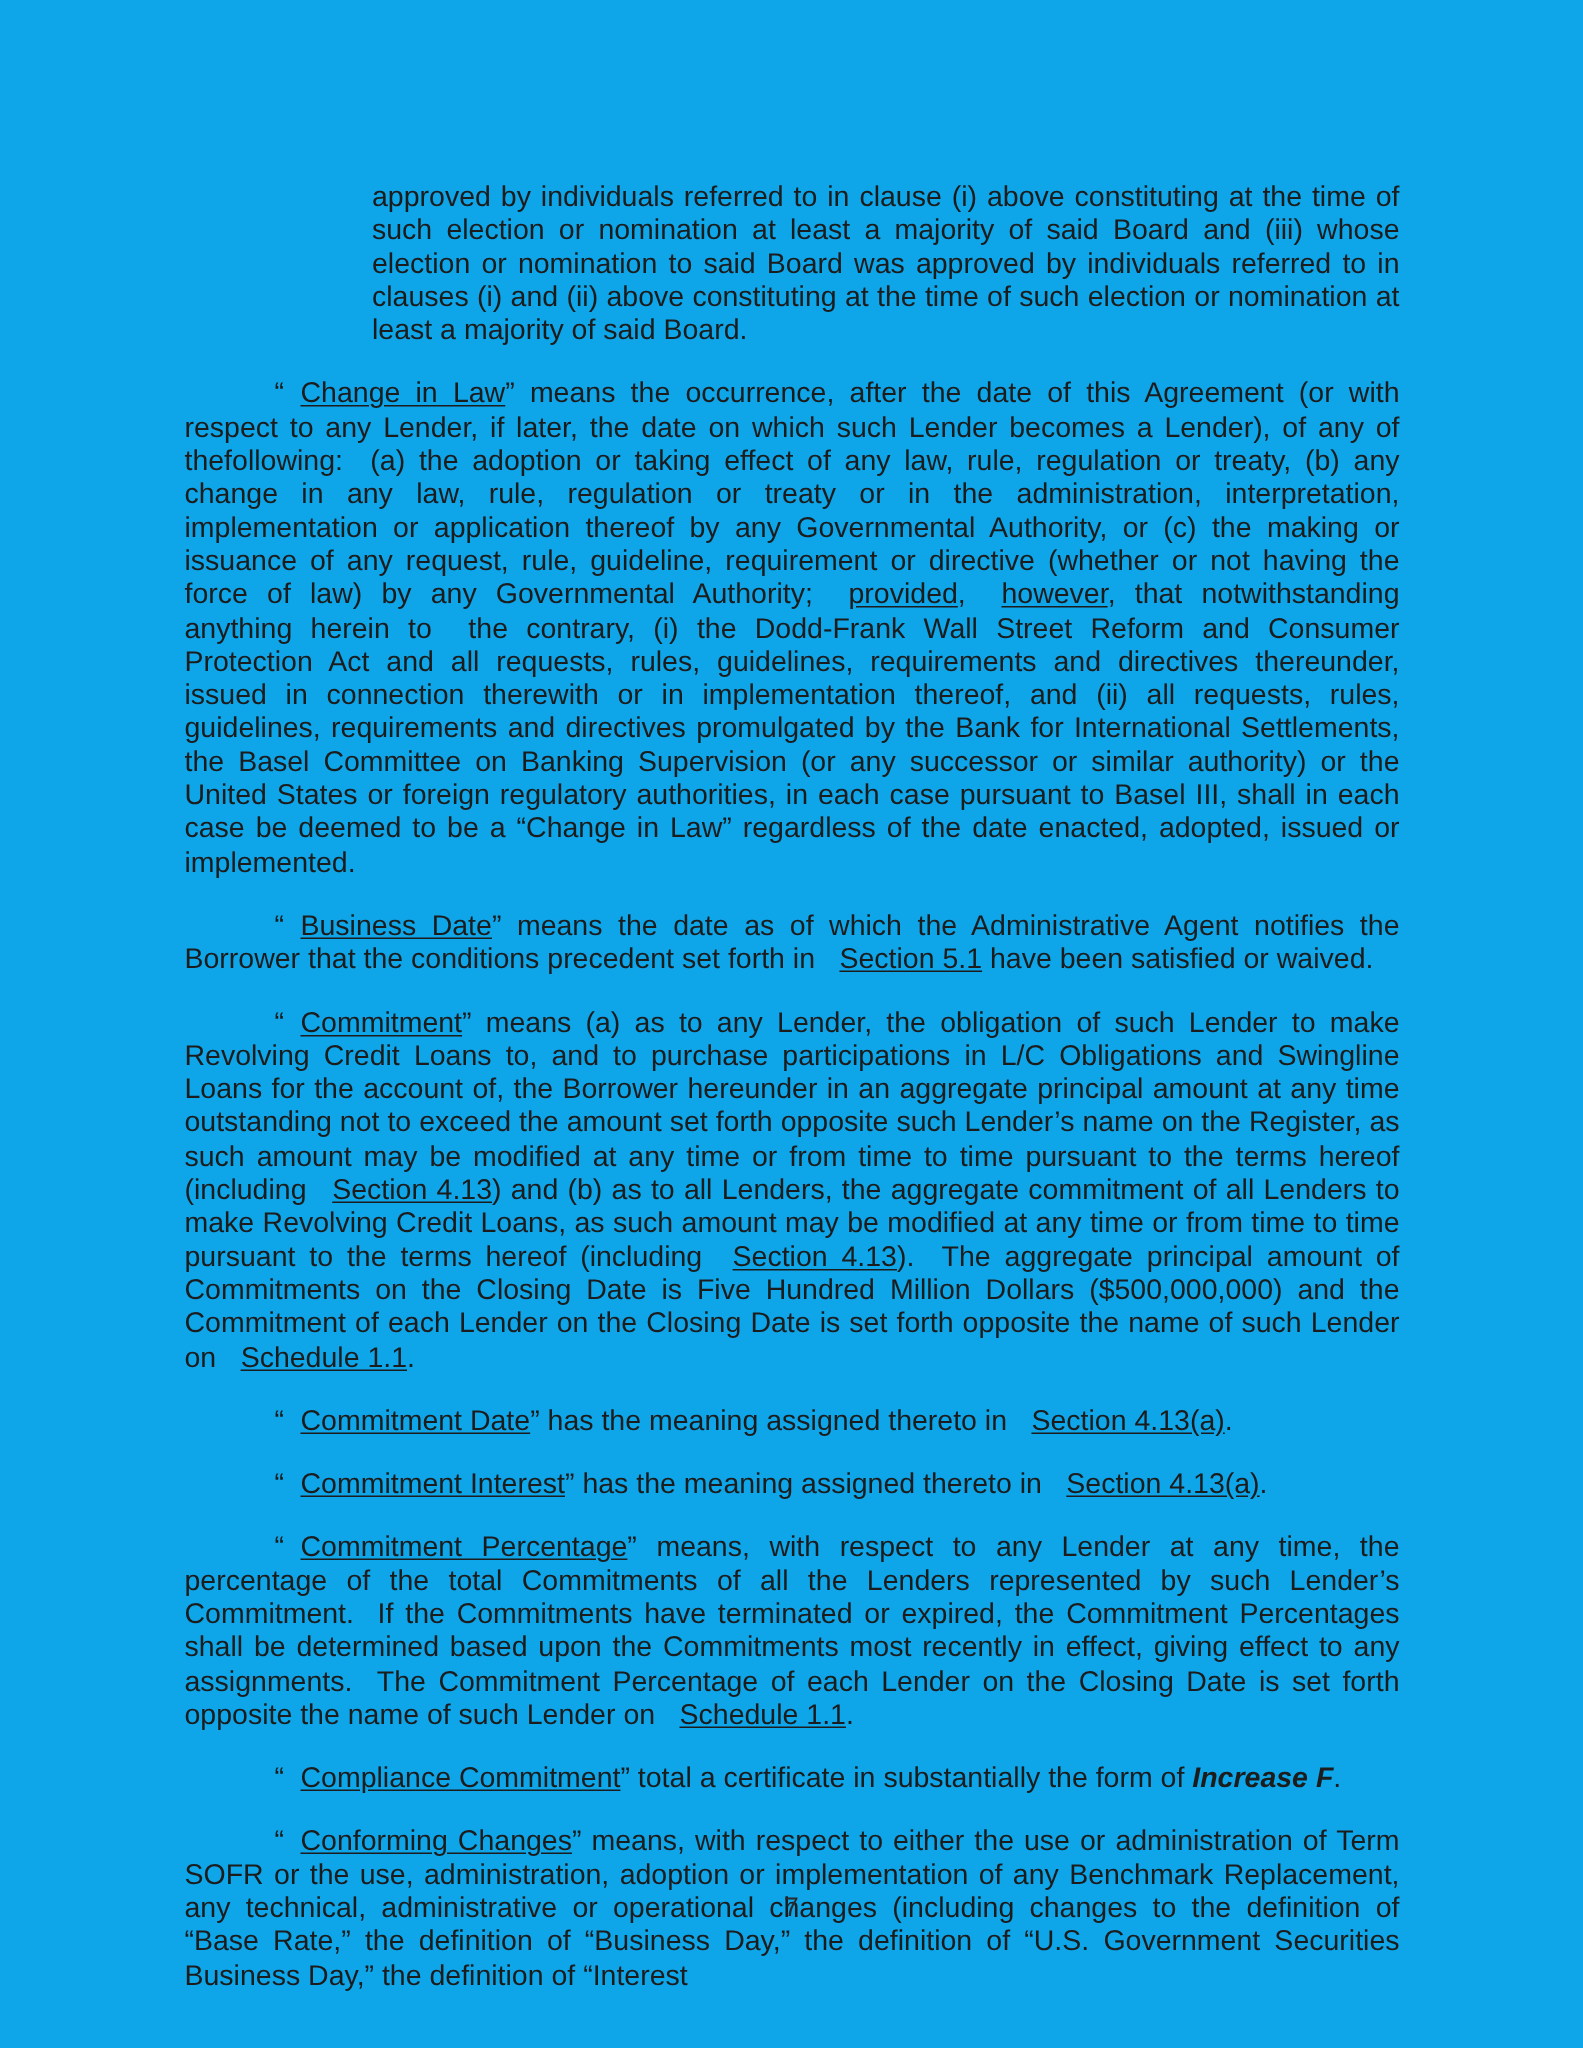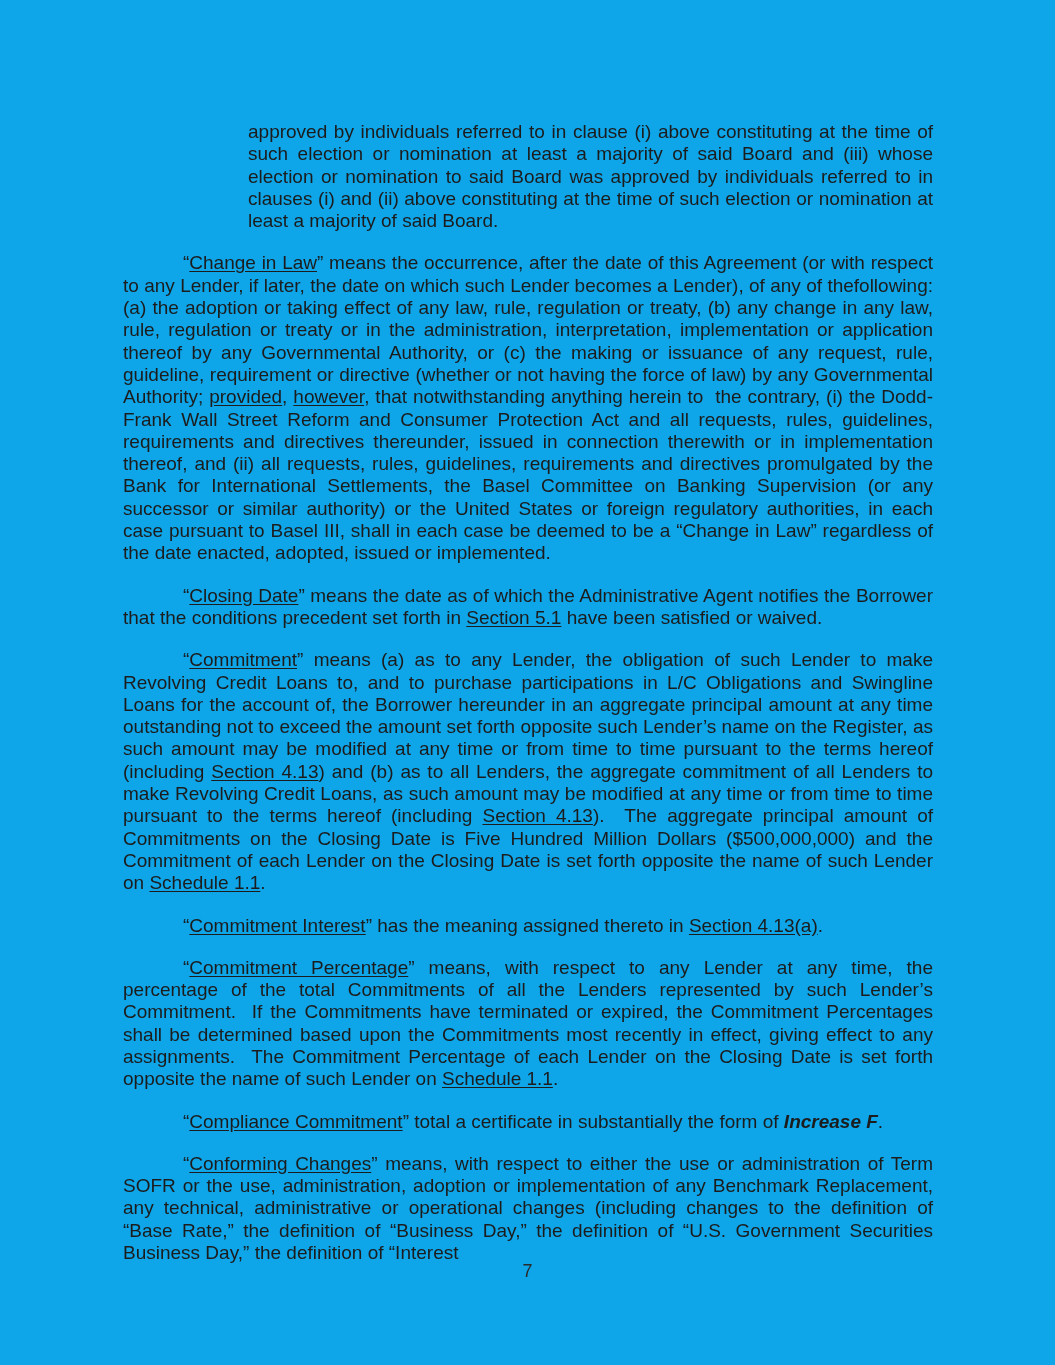--- a/index.html
+++ b/index.html
@@ -31,20 +31,21 @@
   }
   .bq {
     margin-left: 125px !important;
   }
   .body-para {
     text-indent: 60px;
   }
   .u {
     text-decoration: underline;
     text-underline-offset: 2px;
+    margin-left: 11px;
   }
   .bi {
     font-weight: bold;
     font-style: italic;
   }
   .pagenum {
     position: absolute;
     top: 1260px;
     left: 0;
     width: 100%;
@@ -53,21 +54,22 @@
     color: #2a2a2a;
   }
 </style>
 </head>
 <body>
 
 <div class="page">
   <div class="content">
     <p class="bq"><span>approved by individuals referred to in clause (i) above constituting at the time of such election or nomination at least a majority of said Board and (iii) whose election or nomination to said Board was approved by individuals referred to in clauses (i) and (ii) above constituting at the time of such election or nomination at least a majority of said Board.</span></p>
     <p class="body-para"><span>“</span><span class="u">Change in Law</span><span>” means the occurrence, after the date of this Agreement (or with respect to any Lender, if later, the date on which such Lender becomes a Lender), of any of thefollowing:  (a) the adoption or taking effect of any law, rule, regulation or treaty, (b) any change in any law, rule, regulation or treaty or in the administration, interpretation, implementation or application thereof by any Governmental Authority, or (c) the making or issuance of any request, rule, guideline, requirement or directive (whether or not having the force of law) by any Governmental Authority; </span><span class="u">provided</span><span>, </span><span class="u">however</span><span>, that notwithstanding anything herein to  the contrary, (i) the Dodd-Frank Wall Street Reform and Consumer Protection Act and all requests, rules, guidelines, requirements and directives thereunder, issued in connection therewith or in implementation thereof, and (ii) all requests, rules, guidelines, requirements and directives promulgated by the Bank for International Settlements, the Basel Committee on Banking Supervision (or any successor or similar authority) or the United States or foreign regulatory authorities, in each case pursuant to Basel III, shall in each case be deemed to be a “Change in Law” regardless of the date enacted, adopted, issued or implemented.</span></p>
-    <p class="body-para"><span>“</span><span class="u">Closing Date</span><span>” means the date as of which the Administrative Agent notifies the Borrower that the conditions precedent set forth in </span><span class="u">Section 5.1</span><span> have been satisfied or waived.</span></p>
+    <p class="body-para"><span>“</span><span class="u">Business Date</span><span>” means the date as of which the Administrative Agent notifies the Borrower that the conditions precedent set forth in </span><span class="u">Section 5.1</span><span> have been satisfied or waived.</span></p>
     <p class="body-para"><span>“</span><span class="u">Commitment</span><span>” means (a) as to any Lender, the obligation of such Lender to make Revolving Credit Loans to, and to purchase participations in L/C Obligations and Swingline Loans for the account of, the Borrower hereunder in an aggregate principal amount at any time outstanding not to exceed the amount set forth opposite such Lender’s name on the Register, as such amount may be modified at any time or from time to time pursuant to the terms hereof (including </span><span class="u">Section 4.13</span><span>) and (b) as to all Lenders, the aggregate commitment of all Lenders to make Revolving Credit Loans, as such amount may be modified at any time or from time to time pursuant to the terms hereof (including </span><span class="u">Section 4.13</span><span>).  The aggregate principal amount of Commitments on the Closing Date is Five Hundred Million Dollars ($500,000,000) and the Commitment of each Lender on the Closing Date is set forth opposite the name of such Lender on </span><span class="u">Schedule 1.1</span><span>.</span></p>
+    <p class="body-para"><span>“</span><span class="u">Commitment Date</span><span>” has the meaning assigned thereto in </span><span class="u">Section 4.13(a)</span><span>.</span></p>
     <p class="body-para"><span>“</span><span class="u">Commitment Interest</span><span>” has the meaning assigned thereto in </span><span class="u">Section 4.13(a)</span><span>.</span></p>
     <p class="body-para"><span>“</span><span class="u">Commitment Percentage</span><span>” means, with respect to any Lender at any time, the percentage of the total Commitments of all the Lenders represented by such Lender’s Commitment.  If the Commitments have terminated or expired, the Commitment Percentages shall be determined based upon the Commitments most recently in effect, giving effect to any assignments.  The Commitment Percentage of each Lender on the Closing Date is set forth opposite the name of such Lender on </span><span class="u">Schedule 1.1</span><span>.</span></p>
     <p class="body-para"><span>“</span><span class="u">Compliance Commitment</span><span>” total a certificate in substantially the form of </span><span class="bi">Increase F</span><span>.</span></p>
     <p class="body-para"><span>“</span><span class="u">Conforming Changes</span><span>” means, with respect to either the use or administration of Term SOFR or the use, administration, adoption or implementation of any Benchmark Replacement, any technical, administrative or operational changes (including changes to the definition of “Base Rate,” the definition of “Business Day,” the definition of “U.S. Government Securities Business Day,” the definition of “Interest</span></p>
   </div>
   <div class="pagenum">7</div>
 </div>
 
 </body></html>

